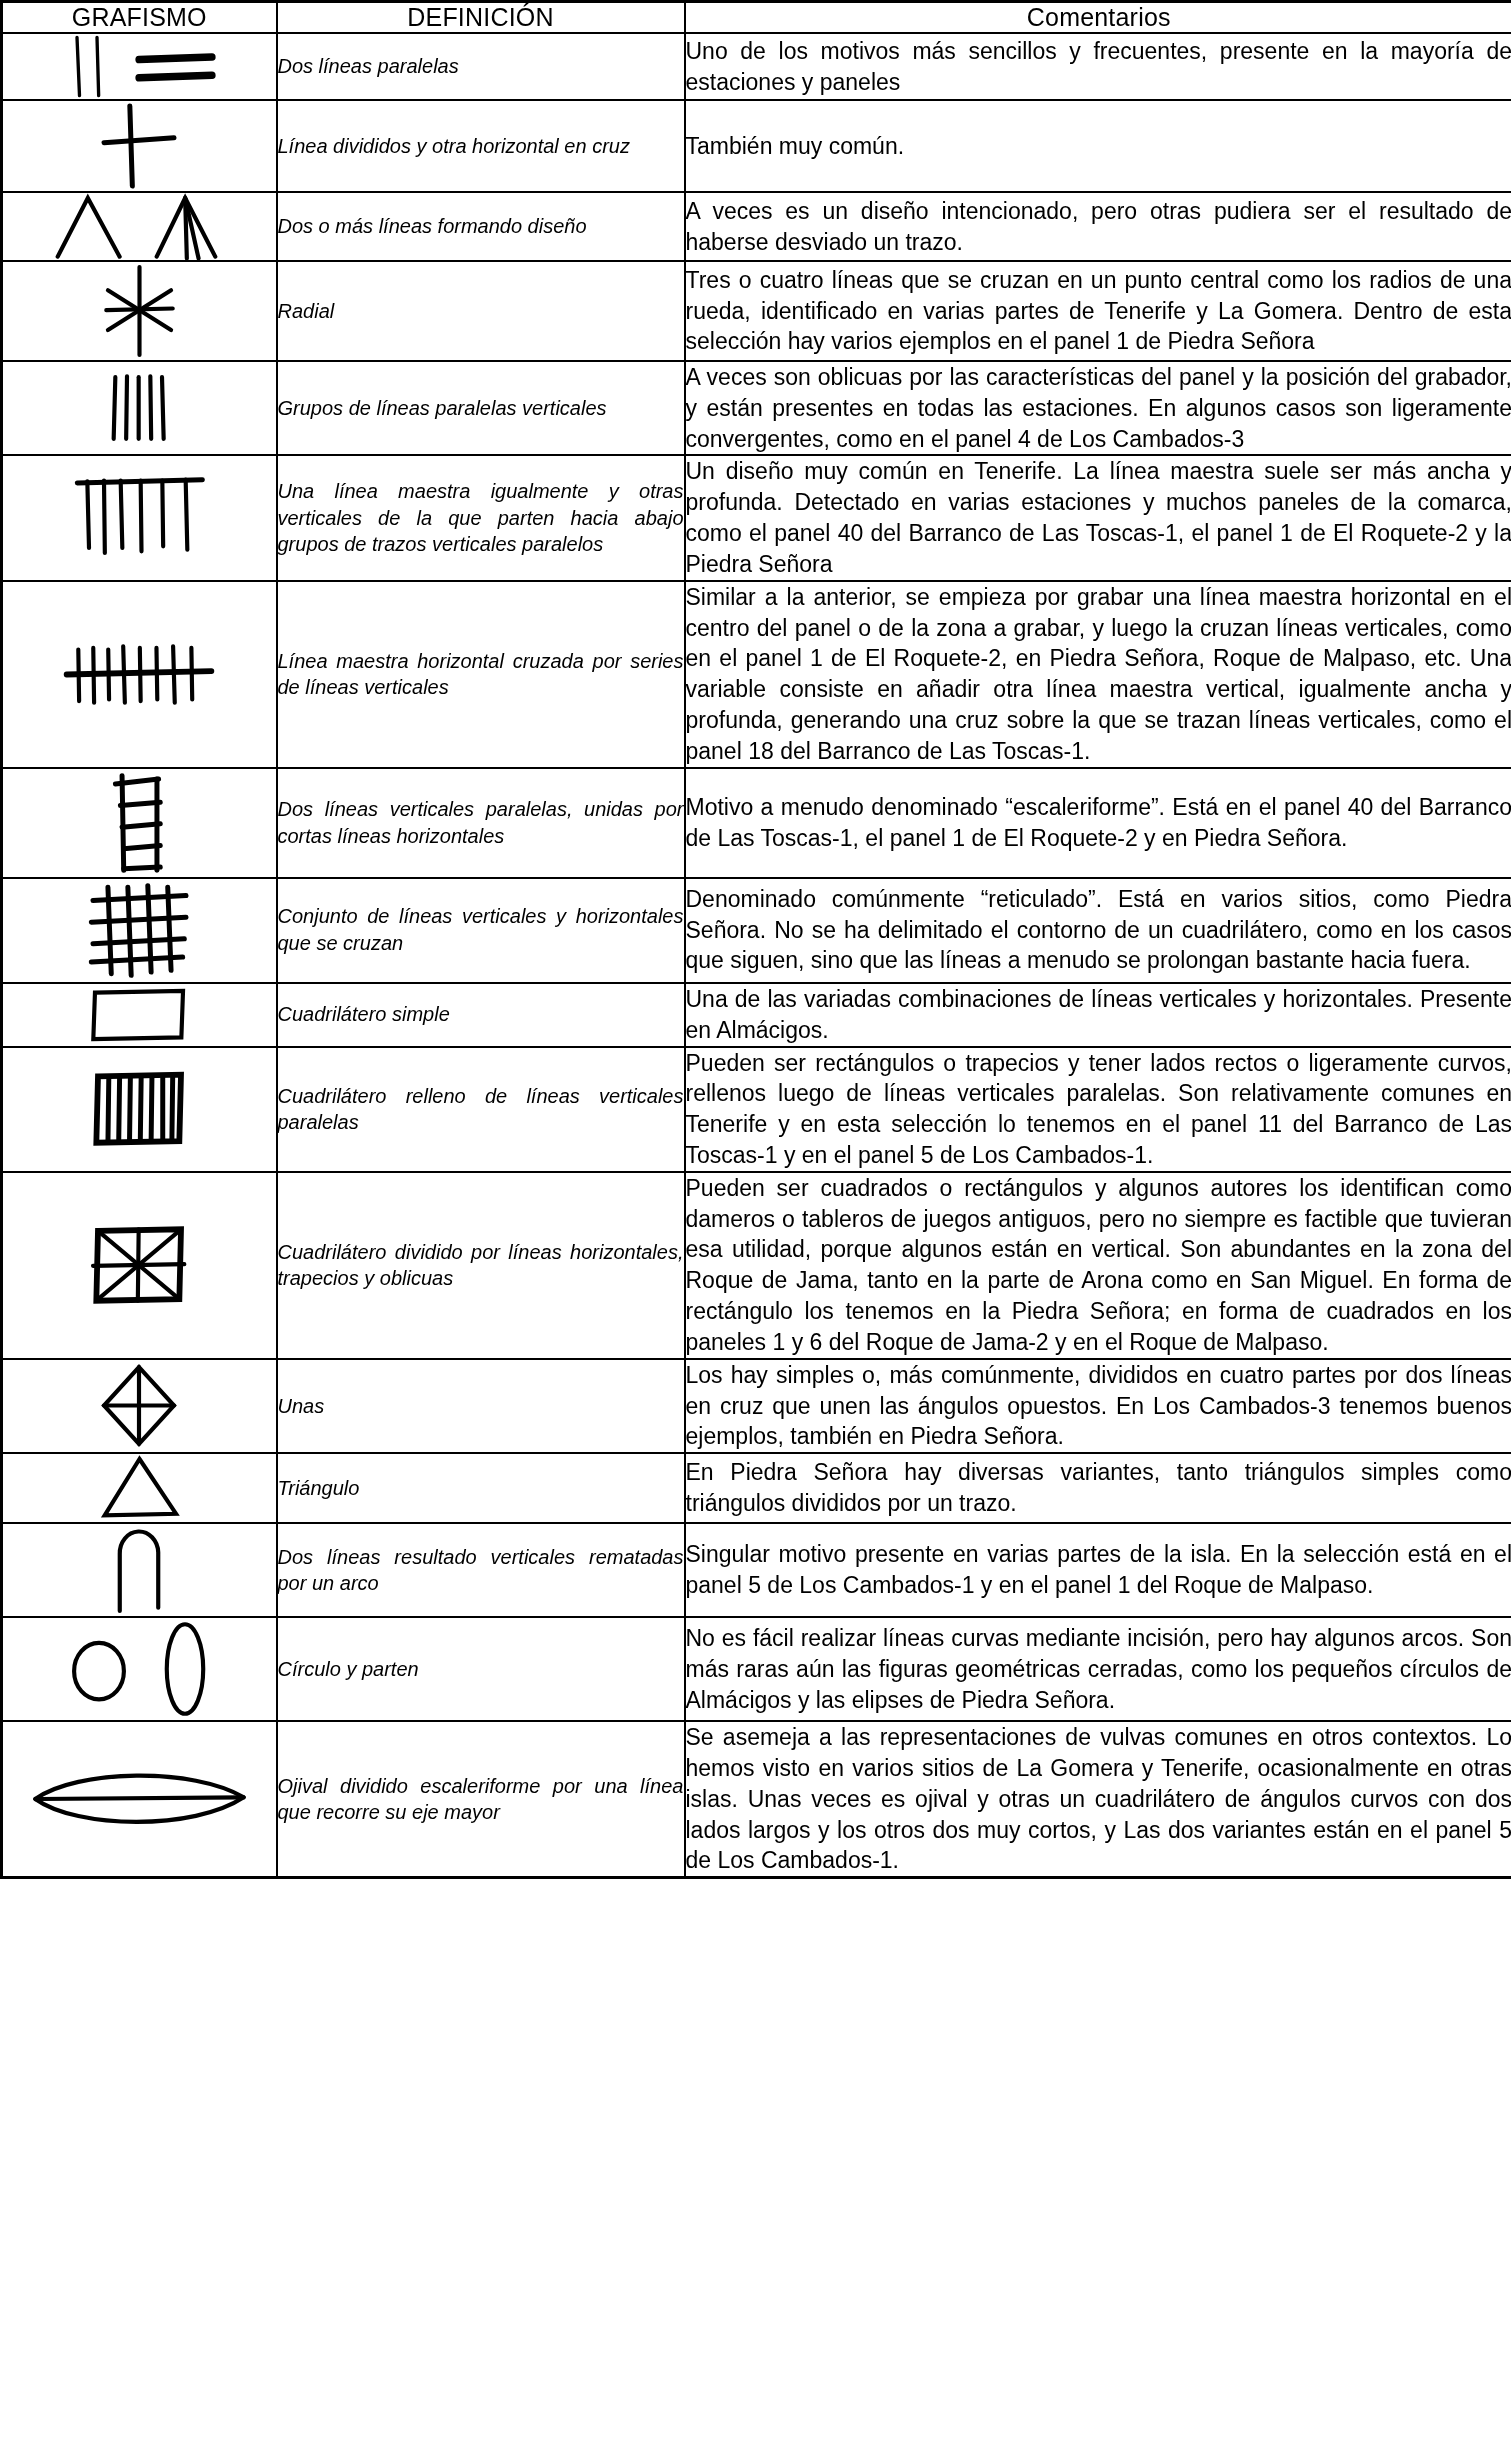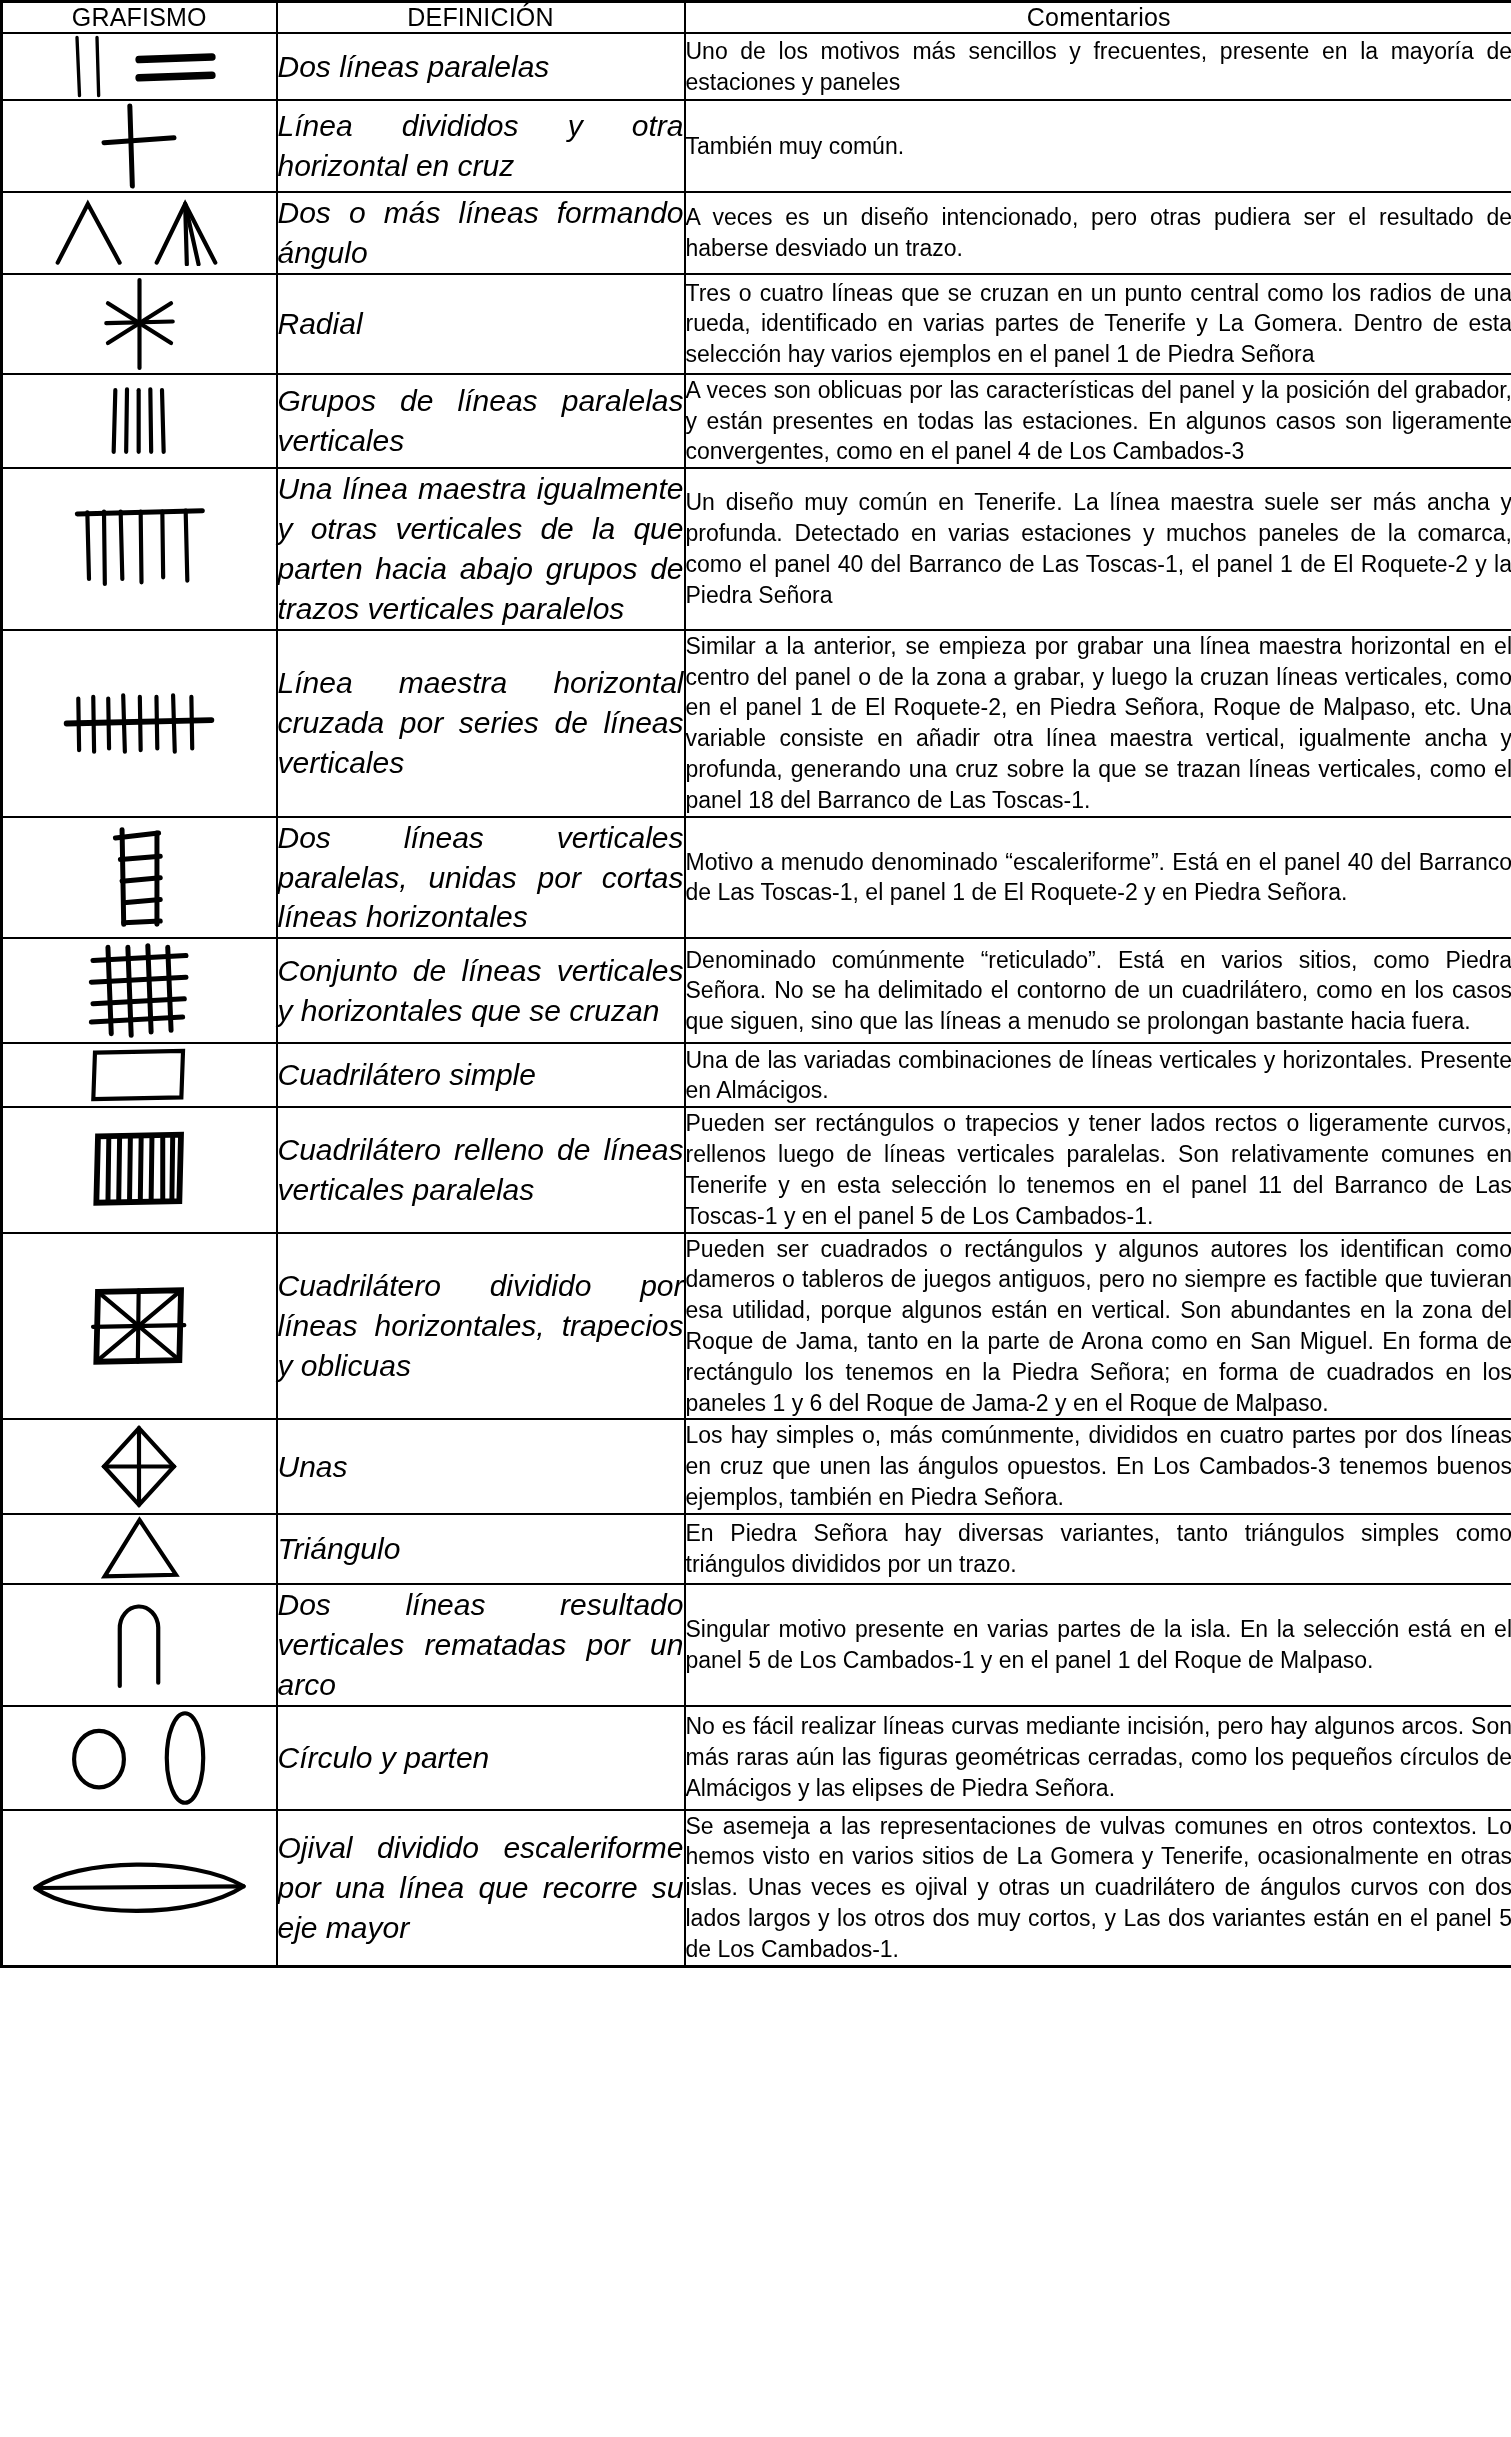--- a/index.html
+++ b/index.html
@@ -40,21 +40,21 @@
     letter-spacing: 0.2px;
   }
 
   td.glyph-cell {
     text-align: center;
     vertical-align: middle;
     padding: 5px 0;
   }
   td.def-cell {
     font-style: italic;
-    font-size: 30px;
+    font-size: 20px;
     line-height: 1.33;
     text-align: justify;
     text-align-last: left;
     padding: 6.7px 13.3px 6.7px 15px;
     vertical-align: middle;
   }
   td.com-cell {
     font-size: 23px;
     line-height: 1.34;
     text-align: justify;
@@ -138,21 +138,21 @@
             </svg>
             <svg width="77" height="67" viewBox="0 0 92 80" aria-hidden="true">
               <g stroke="#000" stroke-width="5" stroke-linecap="round" fill="none">
                 <path d="M8 76 L42 6 L78 76"></path>
                 <line x1="42" y1="6" x2="58" y2="78"></line>
                 <line x1="42" y1="6" x2="44" y2="78"></line>
               </g>
             </svg>
           </div>
         </td>
-        <td class="def-cell">Dos o más líneas formando ángulo</td>
+        <td class="def-cell">Dos o más líneas formando diseño</td>
         <td class="com-cell">A veces es un diseño intencionado, pero otras pudiera ser el resultado de haberse desviado un trazo.</td>
       </tr>
 
       <tr>
         <td class="glyph-cell">
           <div class="glyph-wrap">
             <svg width="87" height="98" viewBox="0 0 104 118" aria-hidden="true">
               <g stroke="#000" stroke-width="5" stroke-linecap="round">
                 <line x1="52" y1="6" x2="52" y2="112"></line>
                 <line x1="14" y1="34" x2="90" y2="82"></line>

